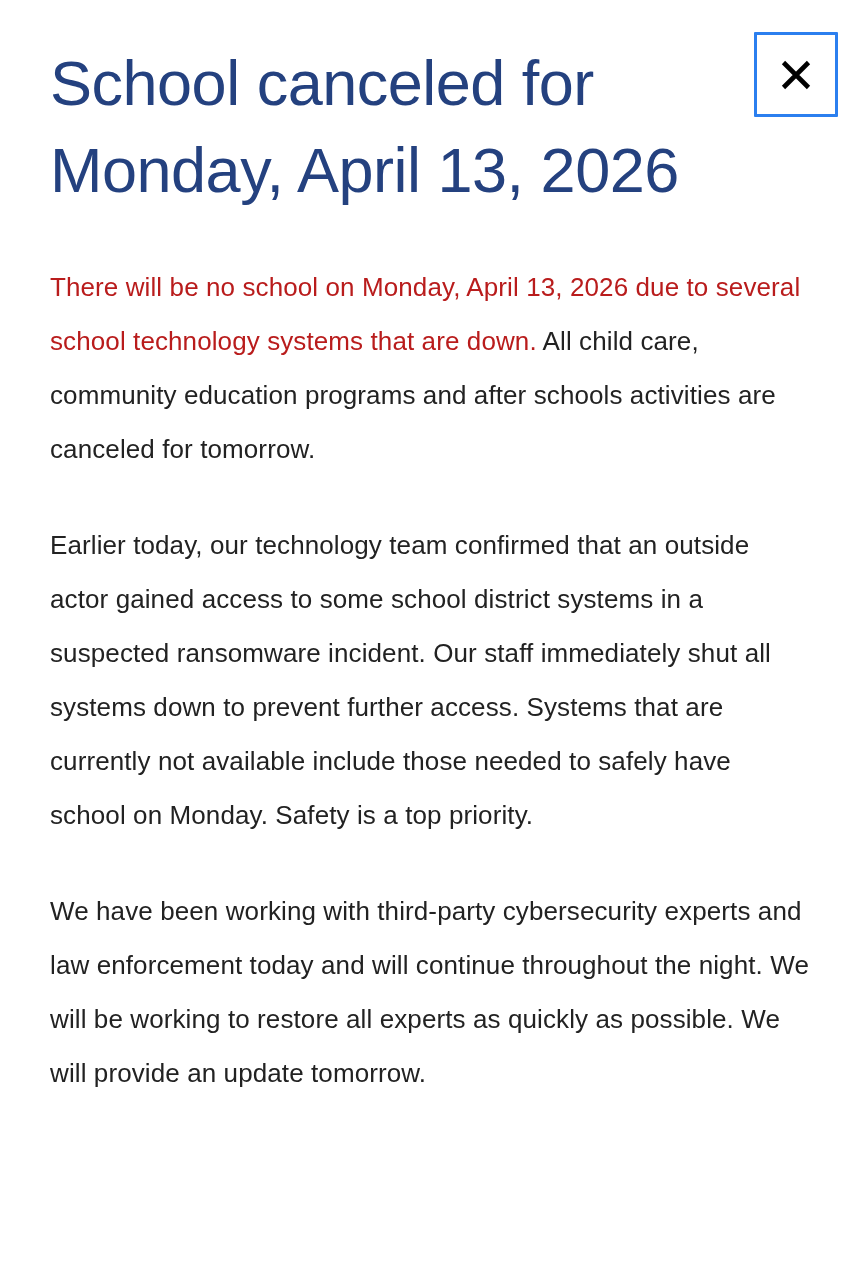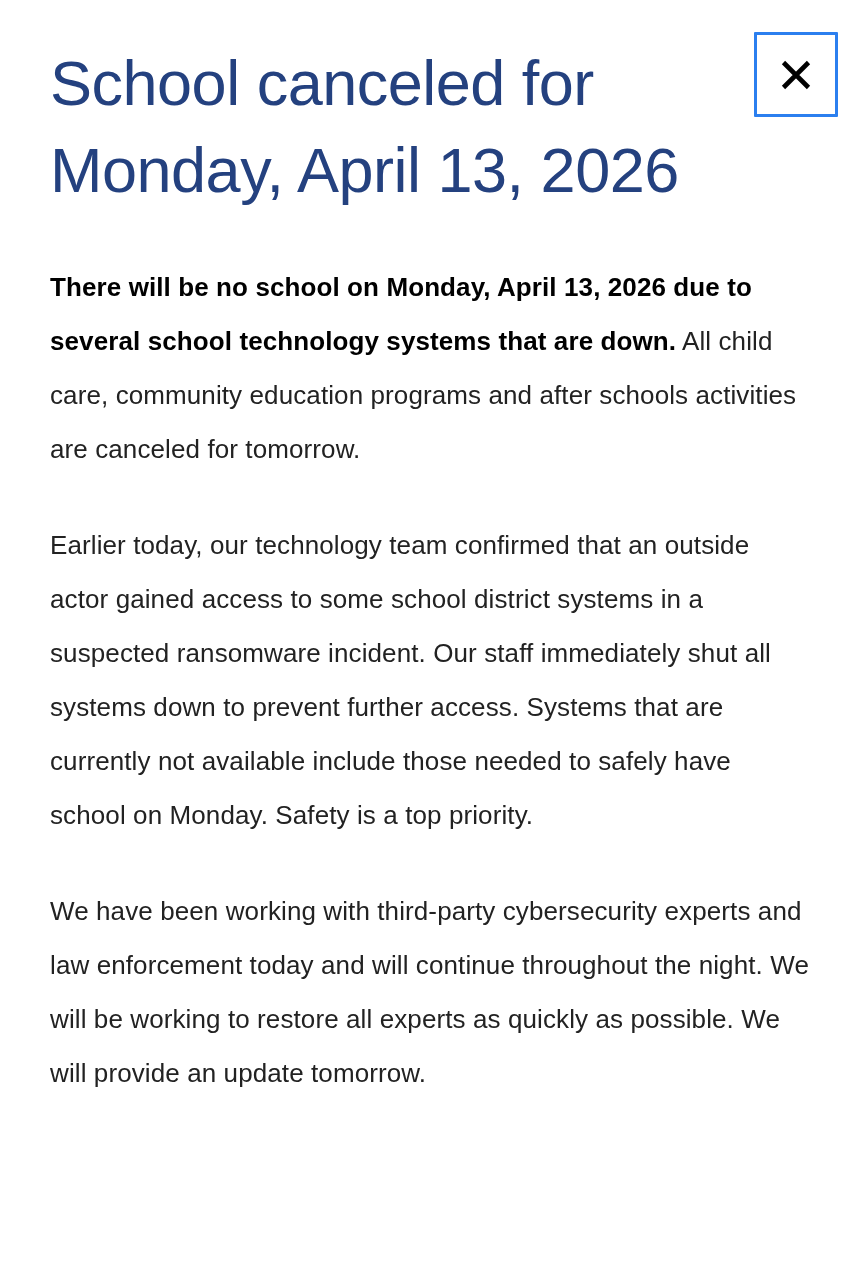--- a/index.html
+++ b/index.html
@@ -81,22 +81,22 @@
     font-size: 26px;
     line-height: 54px;
     font-weight: 400;
     color: #222222;
     letter-spacing: 0.1px;
   }
   .alert-body p:last-child {
     margin-bottom: 0;
   }
   .alert-body strong {
-    font-weight: 700;
-    color: #000000;
+    font-weight: 400;
+    color: #b91c1c;
   }
 </style>
 </head>
 <body>
 
 <div class="alert-page">
 
   <h1 class="alert-heading">School canceled for Monday, April 13, 2026</h1>
 
   <button class="close-button">

